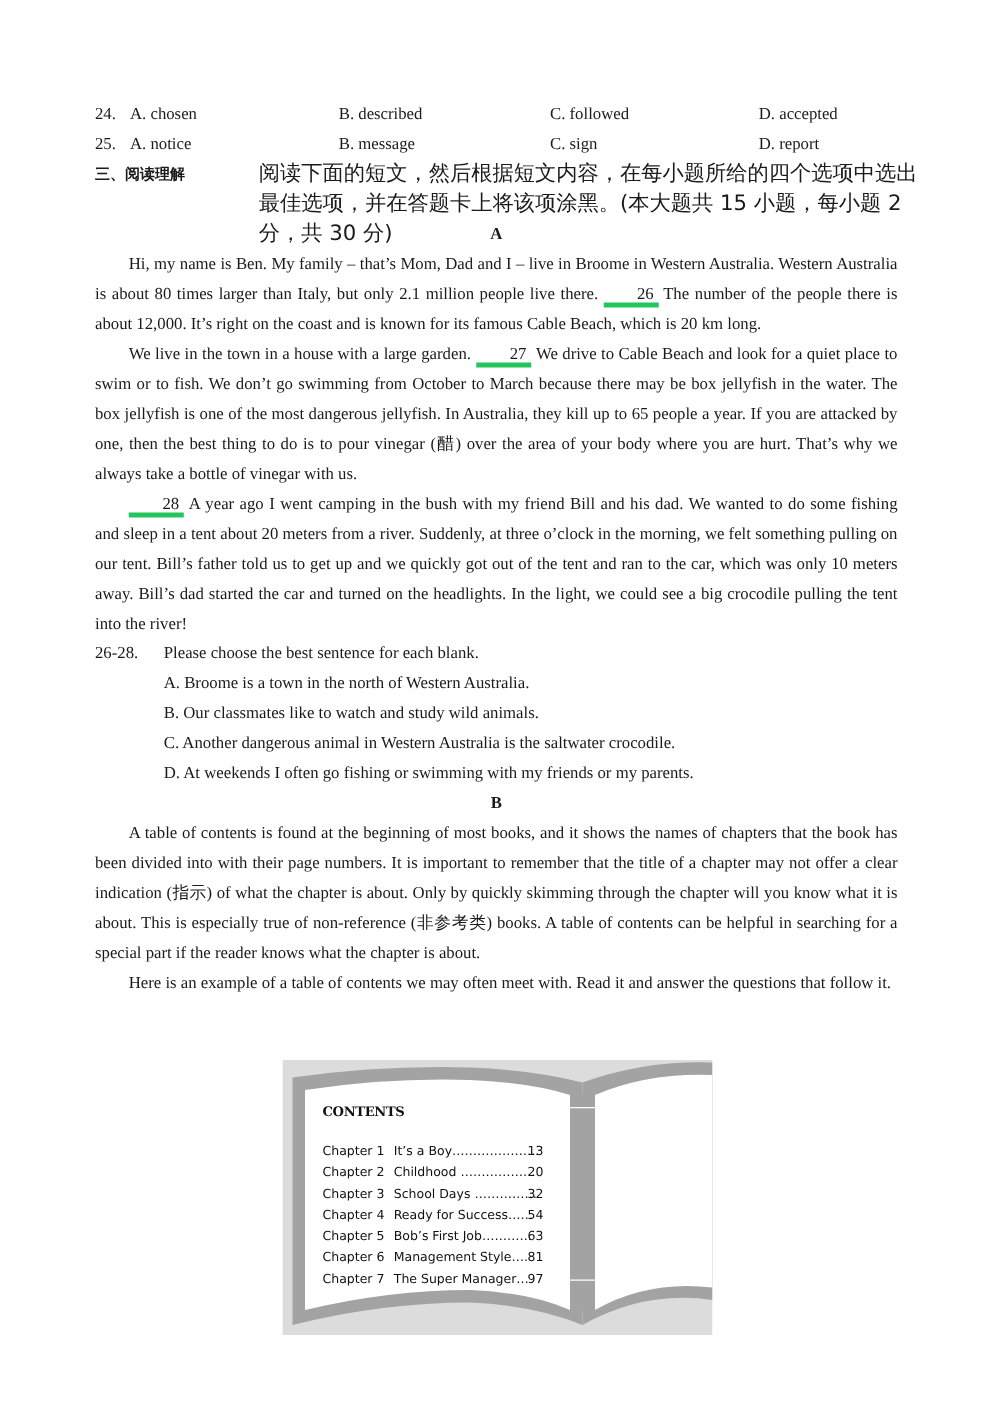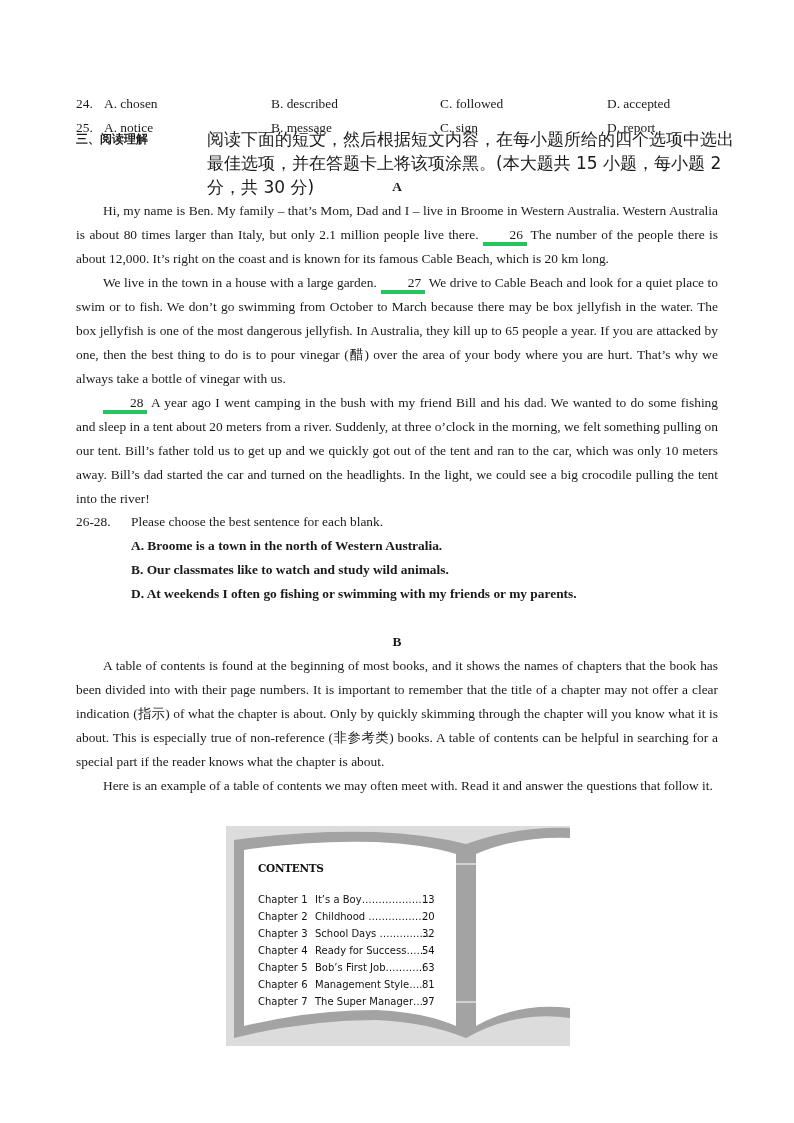--- a/index.html
+++ b/index.html
@@ -1,32 +1,32 @@
 <!DOCTYPE html>
 <html><head>
 <meta charset="utf-8">
 <style>
   html, body { margin: 0; padding: 0; background: #ffffff; }
   body { width: 794px; height: 1123px; position: relative; overflow: hidden;
          font-family: "Liberation Serif", "DejaVu Serif", serif; color: #1a1a1a; }
   .page { position: absolute; left: 0; top: 0; width: 794px; height: 1123px; }
   .opt-row { position: absolute; left: 76px; width: 660px; height: 24px; font-size: 13.4px; line-height: 24px; }
-  .opt-row span { position: absolute; top: 14px; }
+  .opt-row span { position: absolute; top: 1px; }
   .sec-head { position: absolute; left: 76px; top: 127px; font-family: "DejaVu Sans", sans-serif; font-size: 12px; line-height: 24px; font-weight: bold; }
   .sec-instr { position: absolute; left: 186px; top: 127px; width: 540px; font-family: "DejaVu Sans", sans-serif; font-size: 17px; line-height: 24px; margin-left: 21px; }
   .center-title { position: absolute; left: 0; width: 794px; text-align: center; font-weight: bold; font-size: 13.4px; line-height: 24px; }
   .para { position: absolute; left: 76px; width: 642px; font-size: 13.4px; line-height: 24px; text-align: justify; text-align-last: left; }
   .para p { margin: 0; text-indent: 27px; }
   .blank { display: inline-block; width: 44px; text-align: center; border-bottom: 4px solid #22c55e; line-height: 15px; margin: 0 4px; }
   .choices { position: absolute; left: 76px; top: 510px; width: 660px; font-size: 13.4px; line-height: 24px; }
   .choices .q { position: relative; height: 24px; }
   .choices .q .num { position: absolute; left: 0; }
   .choices .q .txt { position: absolute; left: 55px; }
-  .choices .c { padding-left: 55px; height: 24px; font-weight: bold; }
-  .book { position: absolute; left: 226px; top: 826px; width: 344px; height: 244px; }
+  .choices .c { padding-left: 55px; height: 24px; }
+  .book { position: absolute; left: 226px; top: 848px; width: 344px; height: 244px; }
   .book svg { position: absolute; left: 0; top: 0; }
   .toc { position: absolute; left: 32px; top: 36px; font-family: "DejaVu Sans", "Liberation Sans", sans-serif; color: #111; }
   .toc-title { font-family: "DejaVu Serif", serif; font-weight: bold; font-size: 10.5px; letter-spacing: -0.3px; margin-bottom: 17px; }
   .toc-row { font-size: 10px; line-height: 17px; height: 17px; position: relative; width: 190px; white-space: nowrap; }
   .toc-row .ch { position: absolute; left: 0; }
   .toc-row .tt { position: absolute; left: 57px; }
   .toc-row .pg { position: absolute; left: 164px; }
 </style>
 </head>
 <body>
@@ -58,20 +58,21 @@
     <p><span class="blank" style="margin-left:0">28</span><span>A year ago I went camping in the bush with my friend Bill and his dad. We wanted to do some fishing and sleep in a tent about 20 meters from a river. Suddenly, at three o’clock in the morning, we felt something pulling on our tent. Bill’s father told us to get up and we quickly got out of the tent and ran to the car, which was only 10 meters away. Bill’s dad started the car and turned on the headlights. In the light, we could see a big crocodile pulling the tent into the river!</span></p>
   </div>
 
   <div class="choices">
     <div class="q">
       <span class="num">26-28.</span>
       <span class="txt">Please choose the best sentence for each blank.</span>
     </div>
     <div class="c">A. Broome is a town in the north of Western Australia.</div>
     <div class="c">B. Our classmates like to watch and study wild animals.</div>
+    <div class="c">C. Another dangerous animal in Western Australia is the saltwater crocodile.</div>
     <div class="c">D. At weekends I often go fishing or swimming with my friends or my parents.</div>
   </div>
 
   <div class="center-title" style="top:630px">B</div>
   <div class="para" style="top:654px">
     <p>A table of contents is found at the beginning of most books, and it shows the names of chapters that the book has been divided into with their page numbers. It is important to remember that the title of a chapter may not offer a clear indication (指示) of what the chapter is about. Only by quickly skimming through the chapter will you know what it is about. This is especially true of non-reference (非参考类) books. A table of contents can be helpful in searching for a special part if the reader knows what the chapter is about.</p>
     <p>Here is an example of a table of contents we may often meet with. Read it and answer the questions that follow it.</p>
   </div>
 
   <div class="book">

